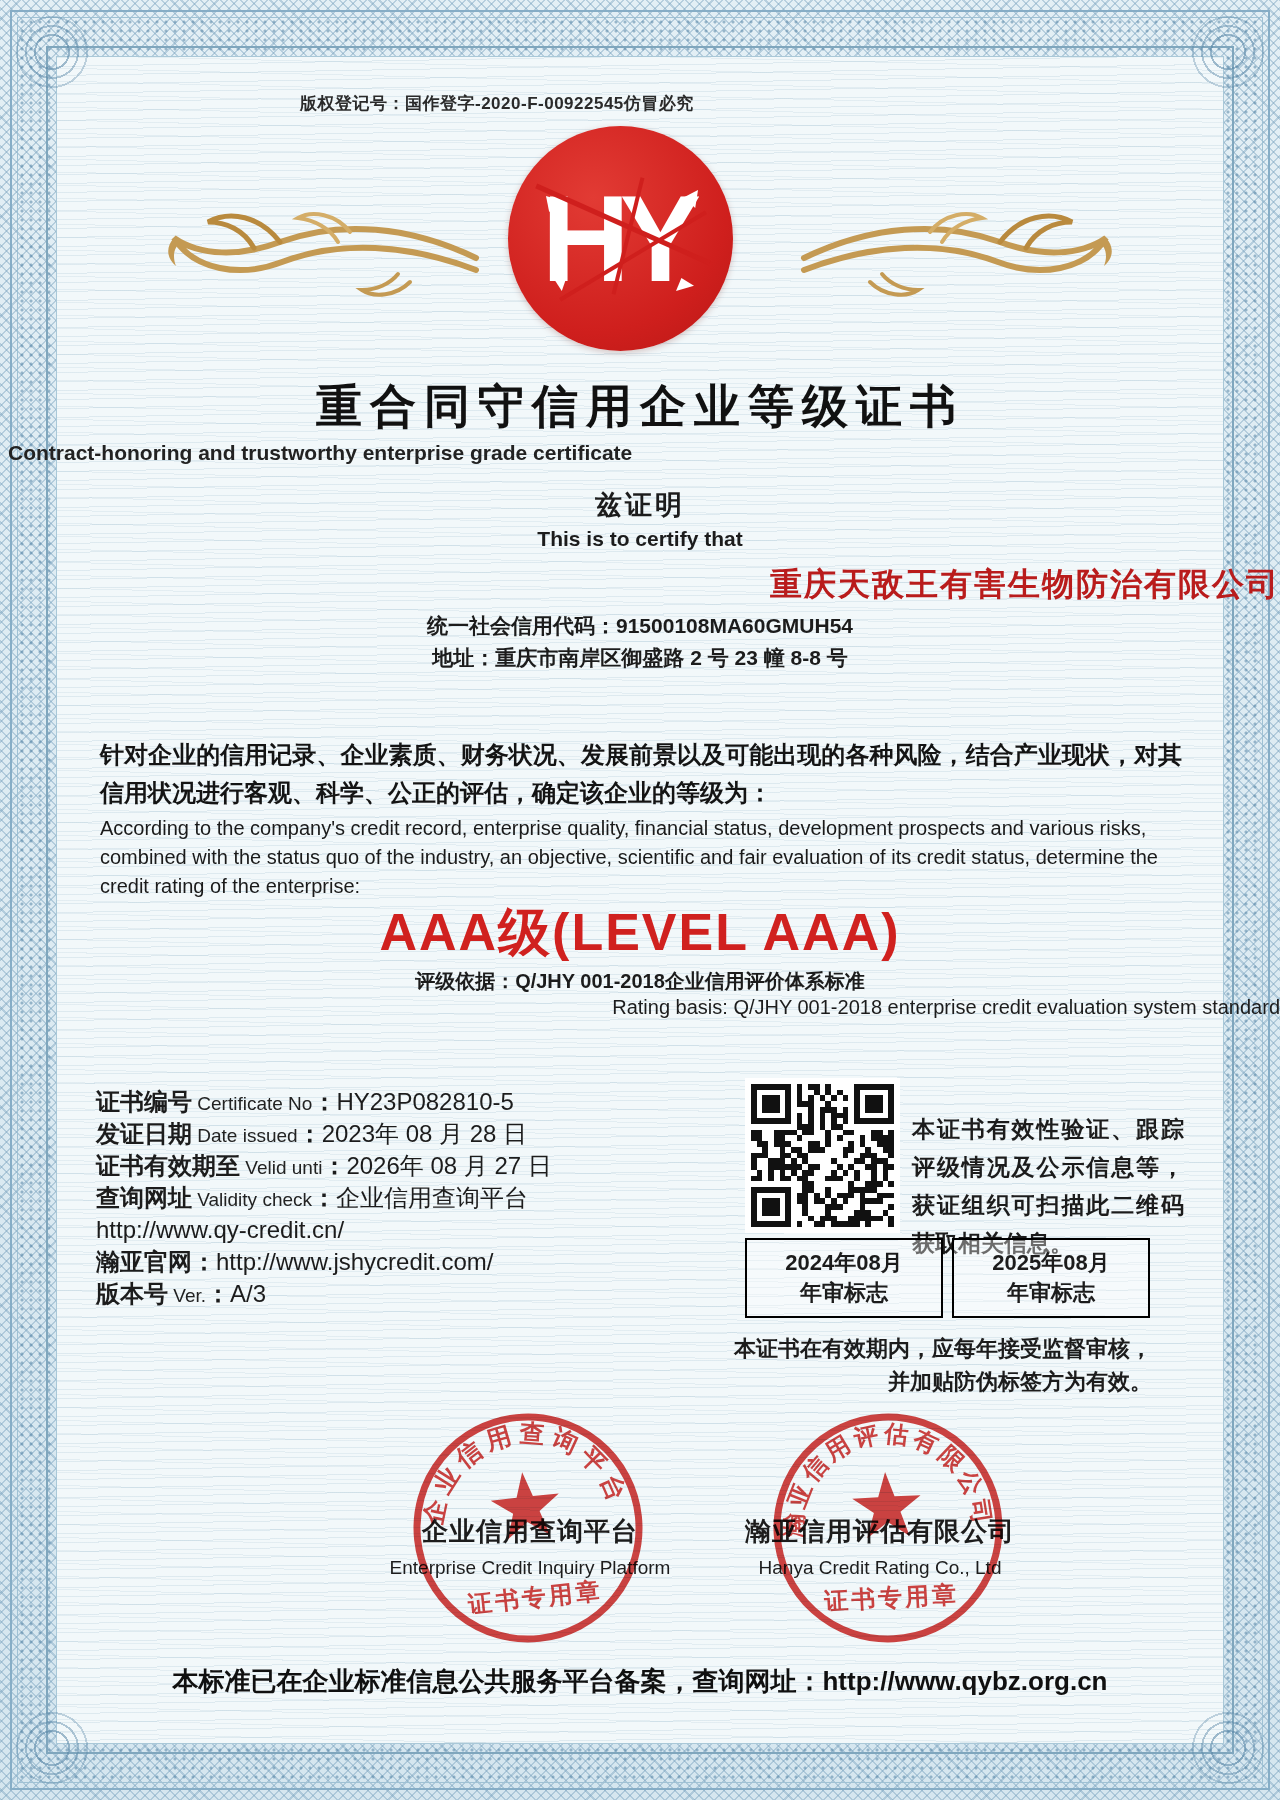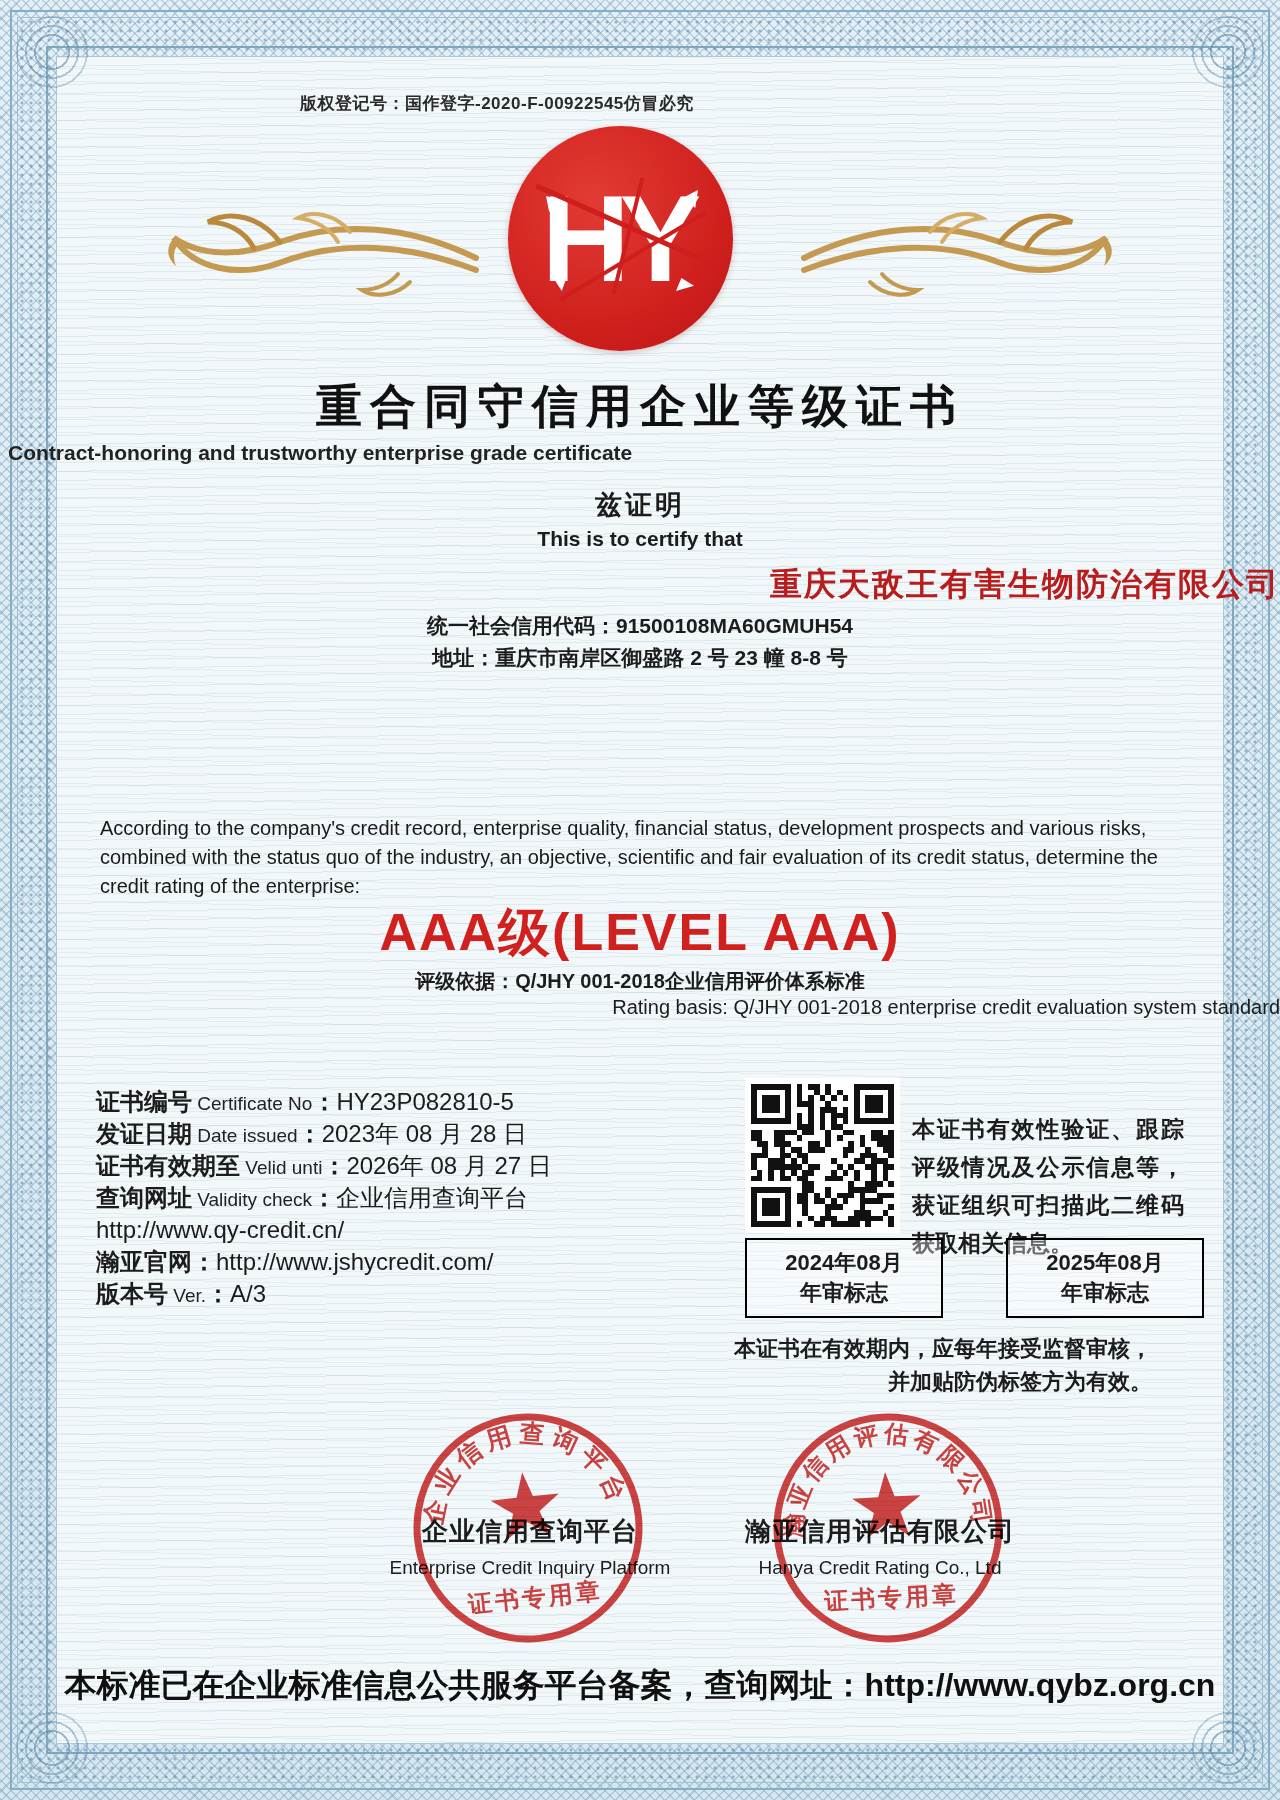--- a/index.html
+++ b/index.html
@@ -93,37 +93,37 @@
   .qr-box{position:absolute;left:745px;top:1078px;width:155px;height:155px;background:#fff;
     padding:6px;}
   .qr-box svg{width:100%;height:100%;display:block;}
   .qr-note{position:absolute;left:912px;top:1110px;width:272px;
     font-size:23px;font-weight:600;line-height:38px;text-align:justify;}
 
   
   .audit-box{position:absolute;top:1238px;height:80px;width:198px;border:2px solid #000000;
     background:rgba(255,255,255,.35);
     display:flex;flex-direction:column;align-items:center;justify-content:center;gap:4px;}
-  .audit-box.b1{left:745px;} .audit-box.b2{left:1006px;}
+  .audit-box.b1{left:745px;} .audit-box.b2{left:952px;}
   .audit-box .l1,.audit-box .l2{font-size:22px;font-weight:600;line-height:26px;}
   .audit-note{position:absolute;top:1332px;left:640px;width:512px;text-align:right;
     font-size:22px;font-weight:600;line-height:33px;}
 
   
   .org{position:absolute;text-align:center;}
   .org .org-zh{font-size:26px;font-weight:800;letter-spacing:1px;}
   .org .org-en{font-size:19px;font-weight:500;margin-top:8px;}
   .org.left{left:360px;top:1514px;width:340px;}
   .org.right{left:700px;top:1514px;width:360px;}
   .seal{position:absolute;width:240px;height:240px;opacity:.88;mix-blend-mode:multiply;}
   .seal.left{left:408px;top:1408px;transform:rotate(-6deg);}
   .seal.right{left:768px;top:1408px;transform:rotate(-3deg);}
 
   .footer{position:absolute;top:1664px;left:0;right:0;text-align:center;
-    font-size:32px;font-weight:700;color:#101010;}
+    font-size:26px;font-weight:700;color:#101010;}
 </style>
 </head>
 <body>
 
 <div class="cert">
 
   <div class="frame-outer"></div>
   <div class="frame-line1"></div>
   <div class="frame-band"></div>
   <div class="frame-line2"></div>
@@ -162,20 +162,21 @@
   </div>
 
   <div class="title">重合同守信用企业等级证书</div>
   <div class="subtitle">Contract-honoring and trustworthy enterprise grade certificate</div>
   <div class="certify-zh">兹证明</div>
   <div class="certify-en">This is to certify that</div>
   <div class="company">重庆天敌王有害生物防治有限公司</div>
   <div class="code-line">统一社会信用代码：91500108MA60GMUH54</div>
   <div class="addr-line">地址：重庆市南岸区御盛路 2 号 23 幢 8-8 号</div>
 
+  <div class="body-zh">针对企业的信用记录、企业素质、财务状况、发展前景以及可能出现的各种风险，结合产业现状，对其信用状况进行客观、科学、公正的评估，确定该企业的等级为：</div>
   <div class="body-en">According to the company's credit record, enterprise quality, financial status, development prospects and various risks, combined with the status quo of the industry, an objective, scientific and fair evaluation of its credit status, determine the credit rating of the enterprise:</div>
   <div class="rating">AAA级(LEVEL AAA)</div>
   <div class="basis-zh">评级依据：Q/JHY 001-2018企业信用评价体系标准</div>
   <div class="basis-en">Rating basis: Q/JHY 001-2018 enterprise credit evaluation system standard</div>
 
   <div class="details">
     <div class="drow"><span class="zh">证书编号</span><span class="en"> Certificate No</span><span class="zh">：</span><span class="val">HY23P082810-5</span></div>
     <div class="drow"><span class="zh">发证日期</span><span class="en"> Date issued</span><span class="zh">：</span><span class="val">2023年 08 月 28 日</span></div>
     <div class="drow"><span class="zh">证书有效期至</span><span class="en"> Velid unti</span><span class="zh">：</span><span class="val">2026年 08 月 27 日</span></div>
     <div class="drow"><span class="zh">查询网址</span><span class="en"> Validity check</span><span class="zh">：</span><span class="val">企业信用查询平台</span></div>

